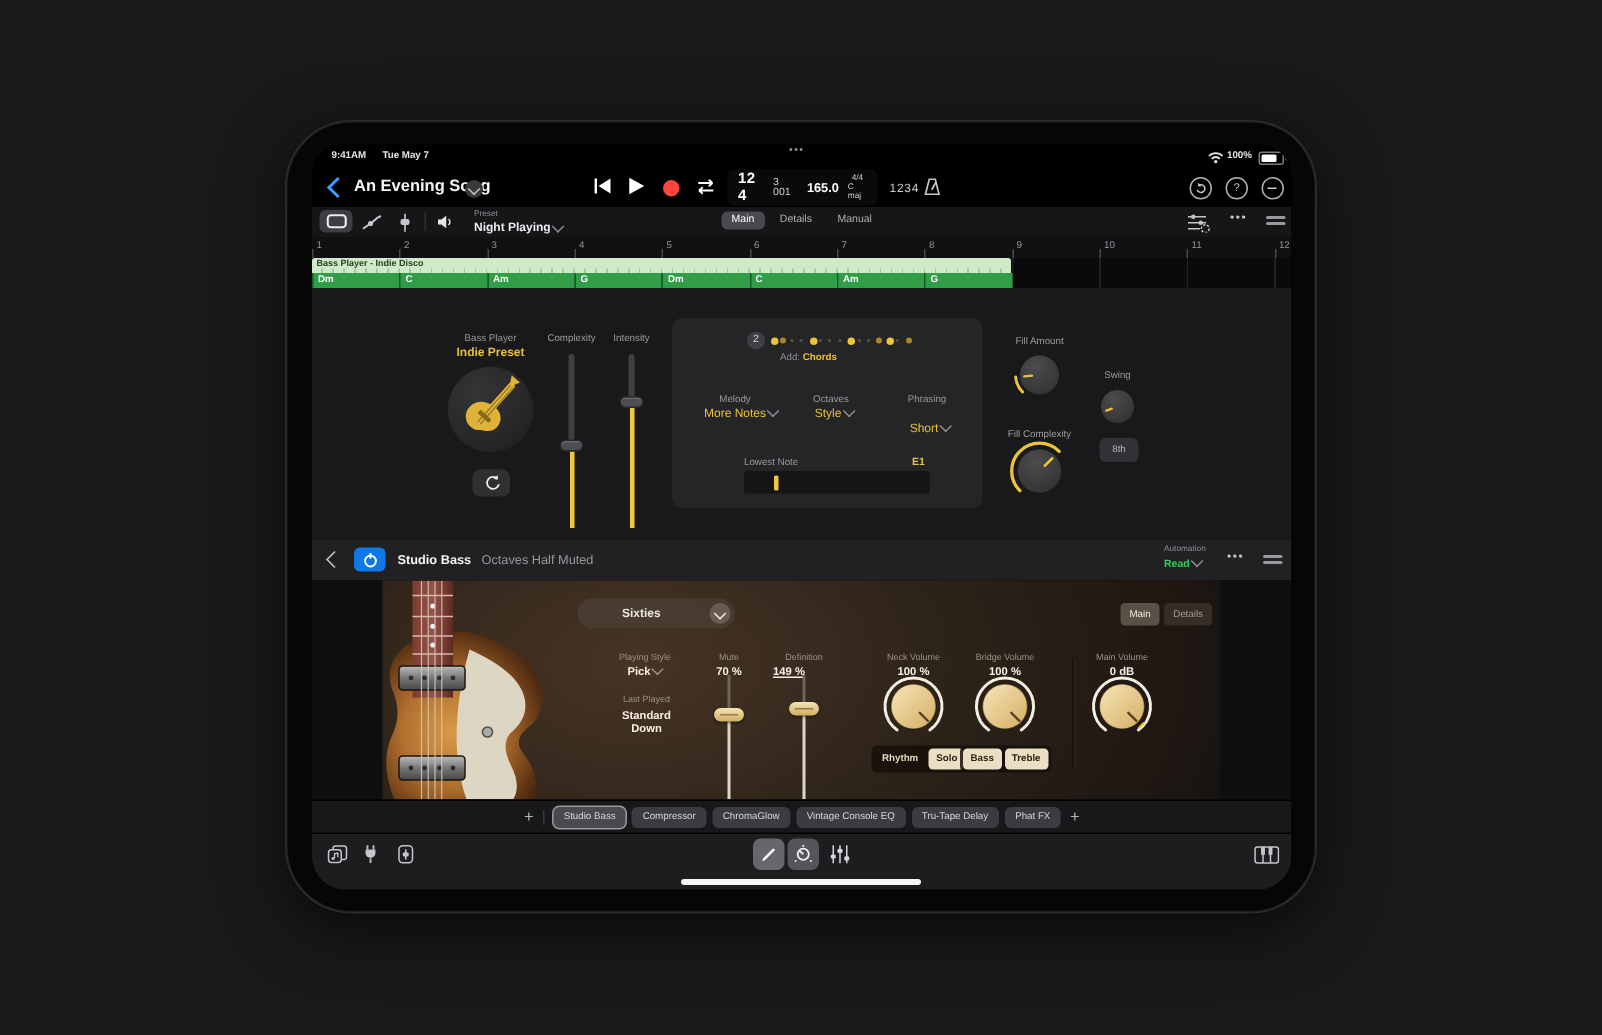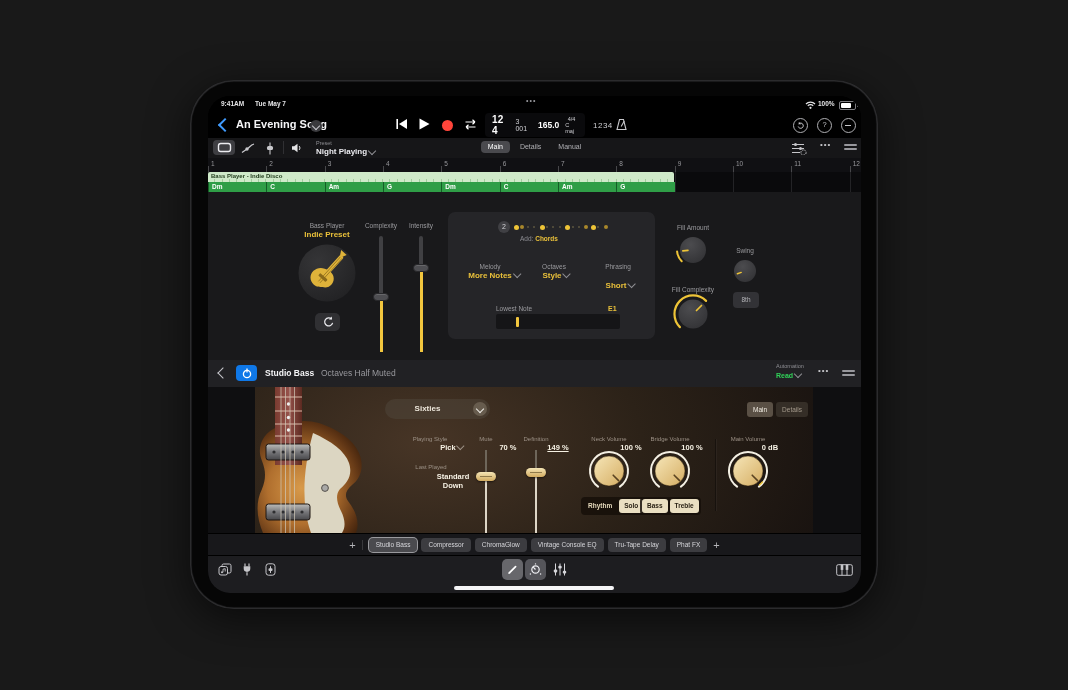--- a/index.html
+++ b/index.html
@@ -80,21 +80,21 @@
   .bp-panel{position:absolute;left:240px;top:20px;width:207px;height:127px;background:#252528;border-radius:7px;}
   .badge2{position:absolute;left:50px;top:9px;width:12px;height:12px;border-radius:50%;background:#404044;
     font-size:7px;color:#d2d2d6;text-align:center;line-height:12px;}
   .dotsrow{position:absolute;left:66px;top:11px;height:8px;width:100px;}
   .dot{position:absolute;left:calc(var(--i)*6.4px);border-radius:50%;}
   .dot.lg{width:5px;height:5px;top:1.5px;background:#eec437;}
   .dot.md{width:4px;height:4px;top:2px;background:#a8872b;}
   .dot.sm{width:2px;height:2px;top:3px;background:#5c563f;}
   .addrow{position:absolute;left:72px;top:23px;font-size:6.5px;color:#8e8e93;}
   .addrow b{color:#e9c03a;font-weight:700;}
-  .pval{position:absolute;font-size:8px;font-weight:700;color:#e9c03a;text-align:center;transform:translateX(-50%);white-space:nowrap;}
+  .pval{position:absolute;font-size:8px;font-weight:400;color:#e9c03a;text-align:center;transform:translateX(-50%);white-space:nowrap;}
   .pval .chev{margin-left:2px;vertical-align:1px;}
   .lnbar{position:absolute;left:48px;top:102px;width:124px;height:15px;background:#151517;border-radius:2px;}
   .lnbar i{position:absolute;left:20px;top:2.5px;width:2.5px;height:10px;background:#f2c63e;border-radius:1px;}
   .e1{position:absolute;left:160px;top:93px;font-size:7px;font-weight:700;color:#e9c03a;}
   .btn8{position:absolute;left:525px;top:100px;width:26px;height:16px;background:#323236;border-radius:4px;
     font-size:6.5px;color:#b6b6ba;text-align:center;line-height:16px;}
   
   .plughdr{position:absolute;left:0;top:264px;width:653px;height:27px;background:#212124;border-bottom:1px solid #000;}
   .plugchev{position:absolute;left:11px;top:9px;width:7px;height:7px;border-left:1.6px solid #c7c7cc;border-bottom:1.6px solid #c7c7cc;transform:rotate(45deg);}
   .pwrbtn{position:absolute;left:28px;top:5px;width:21px;height:16px;background:#0f78e8;border-radius:4px;
@@ -112,21 +112,21 @@
   .presetpill{position:absolute;left:130px;top:12px;width:105px;height:20px;background:rgba(78,69,58,.55);
     border-radius:10px;}
   .presetpill b{position:absolute;left:0;right:20px;top:0;bottom:0;font-size:8px;font-weight:700;color:#ece6da;
     text-align:center;line-height:20px;}
   .presetpill .circ{position:absolute;right:3px;top:3px;width:14px;height:14px;border-radius:50%;background:rgba(122,111,96,.65);}
   .presetpill .chev{position:absolute;right:7.2px;top:7px;border-color:#efece6;}
   .sb-tabs{position:absolute;left:492px;top:15px;display:flex;gap:3px;}
   .sb-tab{font-size:6.5px;padding:0 6px;height:15px;line-height:15px;border-radius:3px;background:#352e27;color:#a59a8c;}
   .sb-tab.on{background:#5a5045;color:#f2ede3;}
   .slbl{position:absolute;font-size:6px;color:#9c9186;text-align:center;transform:translateX(-50%);white-space:nowrap;}
-  .sval{position:absolute;font-size:7.5px;font-weight:700;color:#f6f1e4;text-align:left;transform:translateX(-50%);white-space:nowrap;margin-left:22px;}
+  .sval{position:absolute;font-size:7.5px;font-weight:700;color:#f6f1e4;text-align:left;transform:translateX(-50%);white-space:nowrap;}
   .sval .chev{border-color:#9c9186;margin-left:2px;vertical-align:1px;}
   .sbfader{position:absolute;width:20px;height:83px;}
   .sbt{position:absolute;left:9px;top:0;width:2px;background:#6e665a;}
   .sbb{position:absolute;left:9px;bottom:0;width:2px;background:#ddd5c6;}
   .sbh{position:absolute;left:0;width:20px;height:9px;border-radius:4.5px;background:linear-gradient(180deg,#f4e5b5,#d2ab60);
     box-shadow:0 1px 2px rgba(0,0,0,.5);}
   .sbh:after{content:"";position:absolute;left:4px;right:4px;top:4px;height:1px;background:#8f7a4b;}
   .btngrp{position:absolute;top:110px;height:18px;background:rgba(22,15,9,.85);border-radius:4px;
     display:flex;align-items:center;padding:0 2px;gap:2px;}
   .sb-btn{font-size:6.5px;font-weight:700;height:14px;line-height:14px;padding:0 5px;border-radius:3px;}
@@ -569,21 +569,21 @@
       <span class="sval" style="left:176px;top:94px;">Down</span>
 
       <span class="slbl" style="left:231px;top:49px;">Mute</span>
       <span class="sval" style="left:231px;top:56px;">70 %</span>
       <div class="sbfader" style="left:221px;top:63px;">
         <i class="sbt" style="height:24px;"></i>
             <i class="sbb" style="top:31px;"></i>
             <i class="sbh" style="top:22px;"></i>
       </div>
       <span class="slbl" style="left:281px;top:49px;">Definition</span>
-      <span class="sval" style="left:281px;top:56px;text-decoration:underline;">149 %</span>
+      <span class="sval" style="left:271px;top:56px;text-decoration:underline;">149 %</span>
       <div class="sbfader" style="left:271px;top:63px;">
         <i class="sbt" style="height:20px;"></i>
             <i class="sbb" style="top:27px;"></i>
             <i class="sbh" style="top:18px;"></i>
       </div>
 
       <span class="slbl" style="left:354px;top:49px;">Neck Volume</span>
       <span class="sval" style="left:354px;top:56px;">100 %</span>
       <span class="abs" style="left:332px;top:62px;">
         <svg width="44" height="44" viewBox="0 0 44 44">

